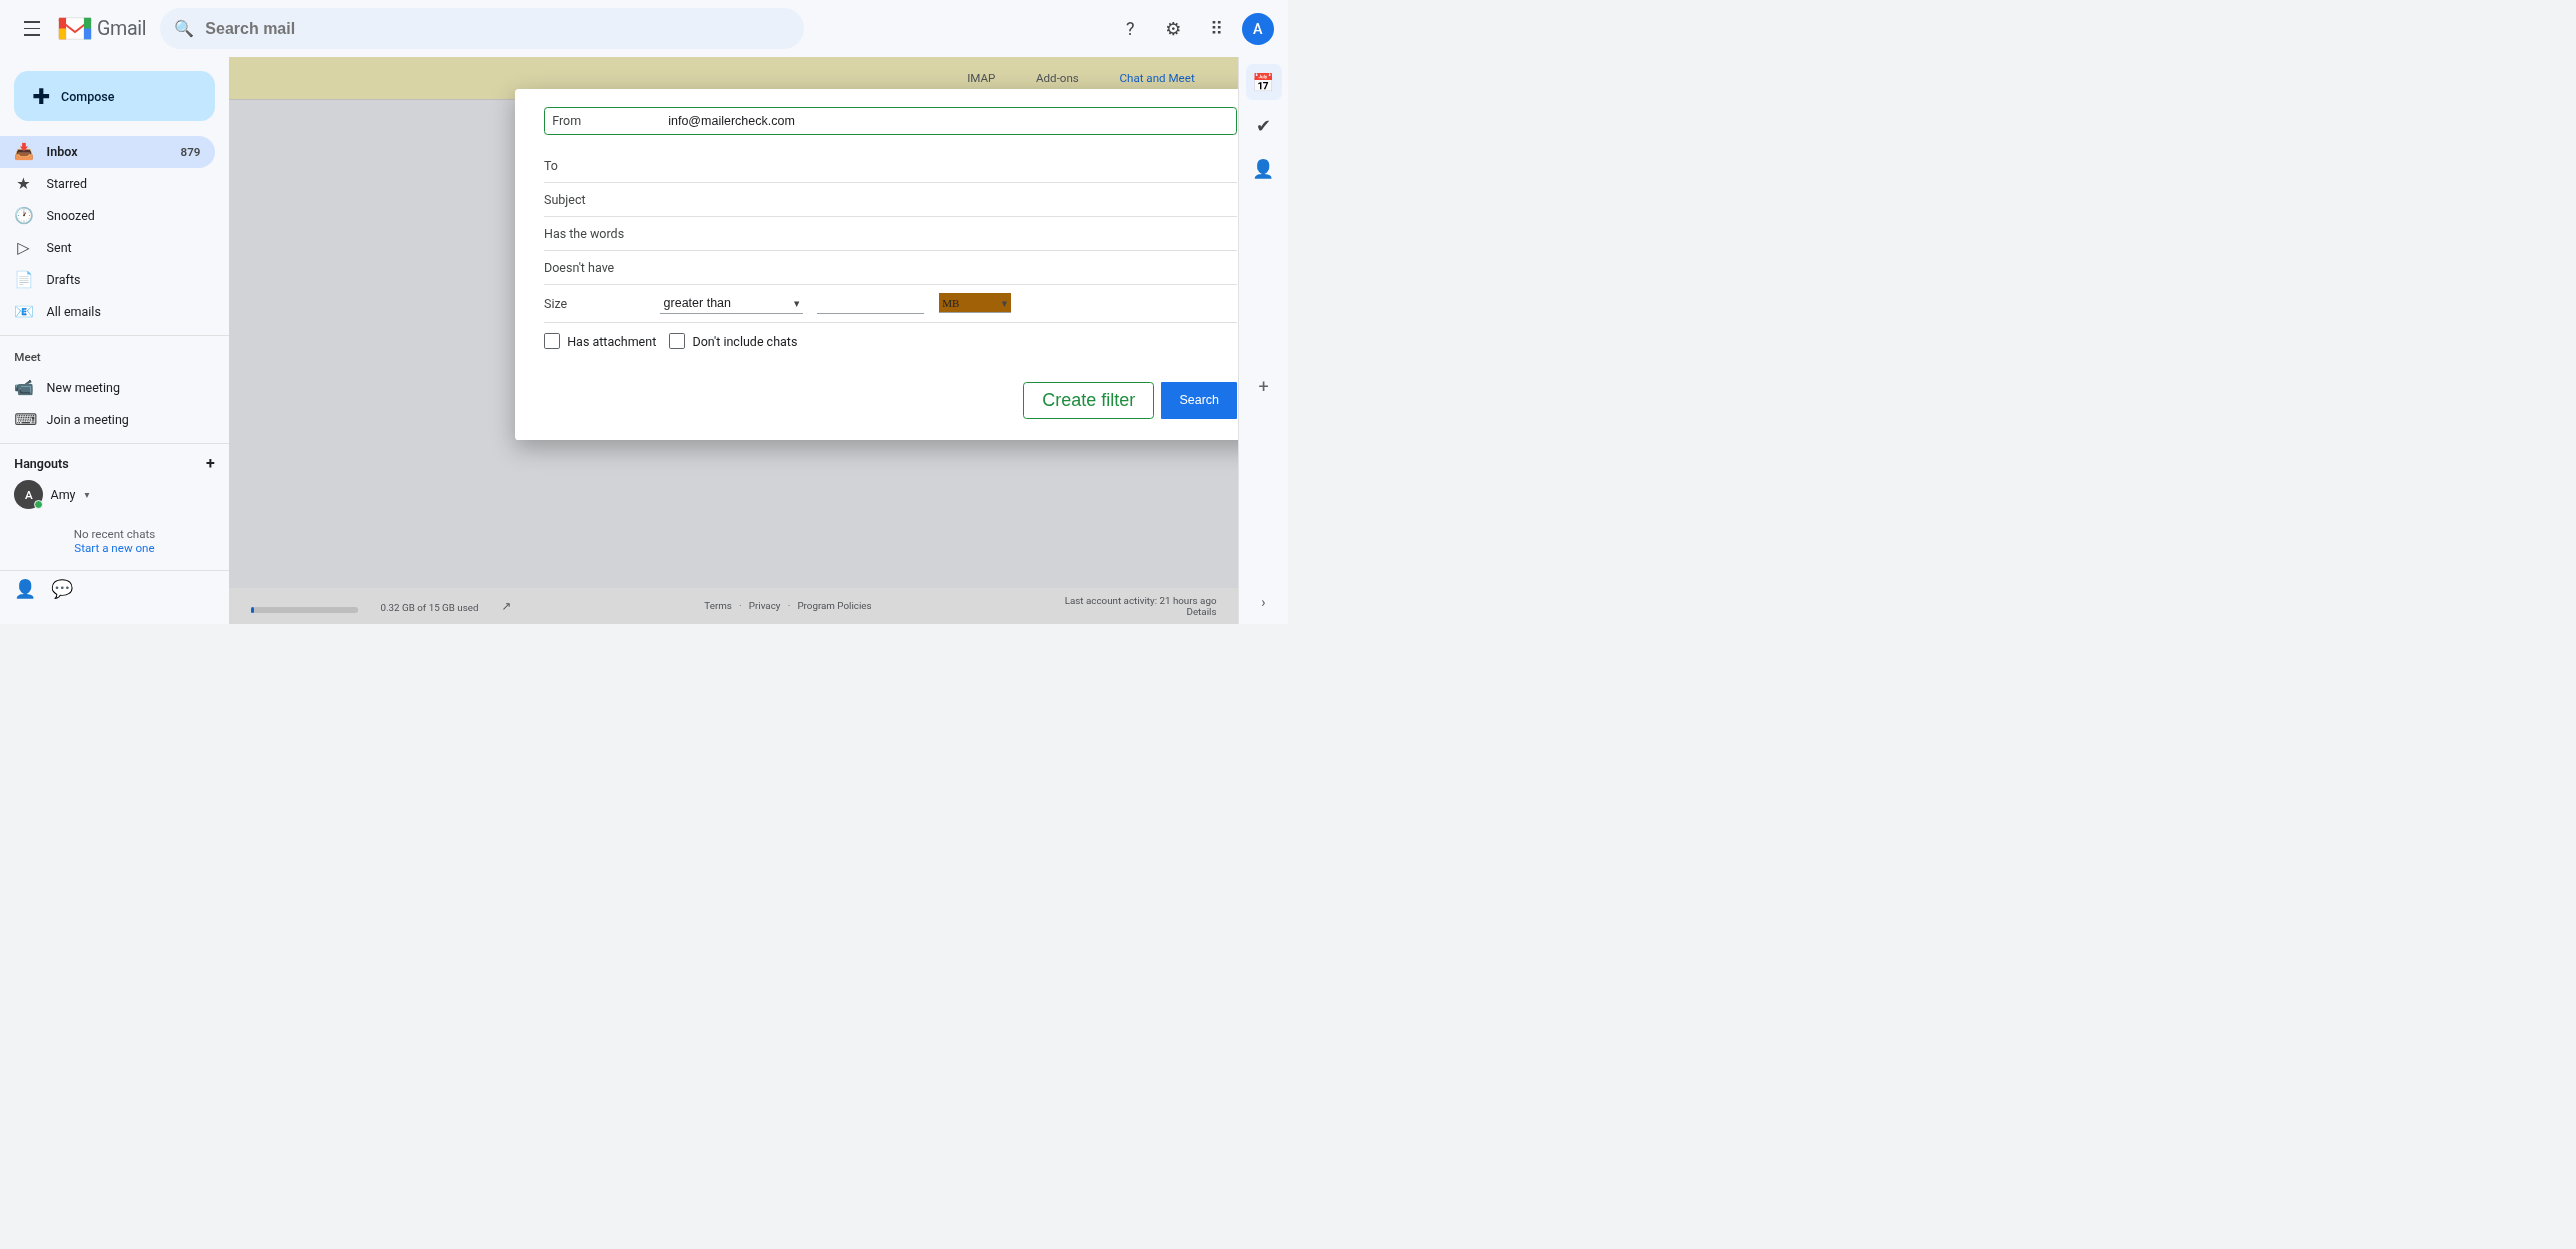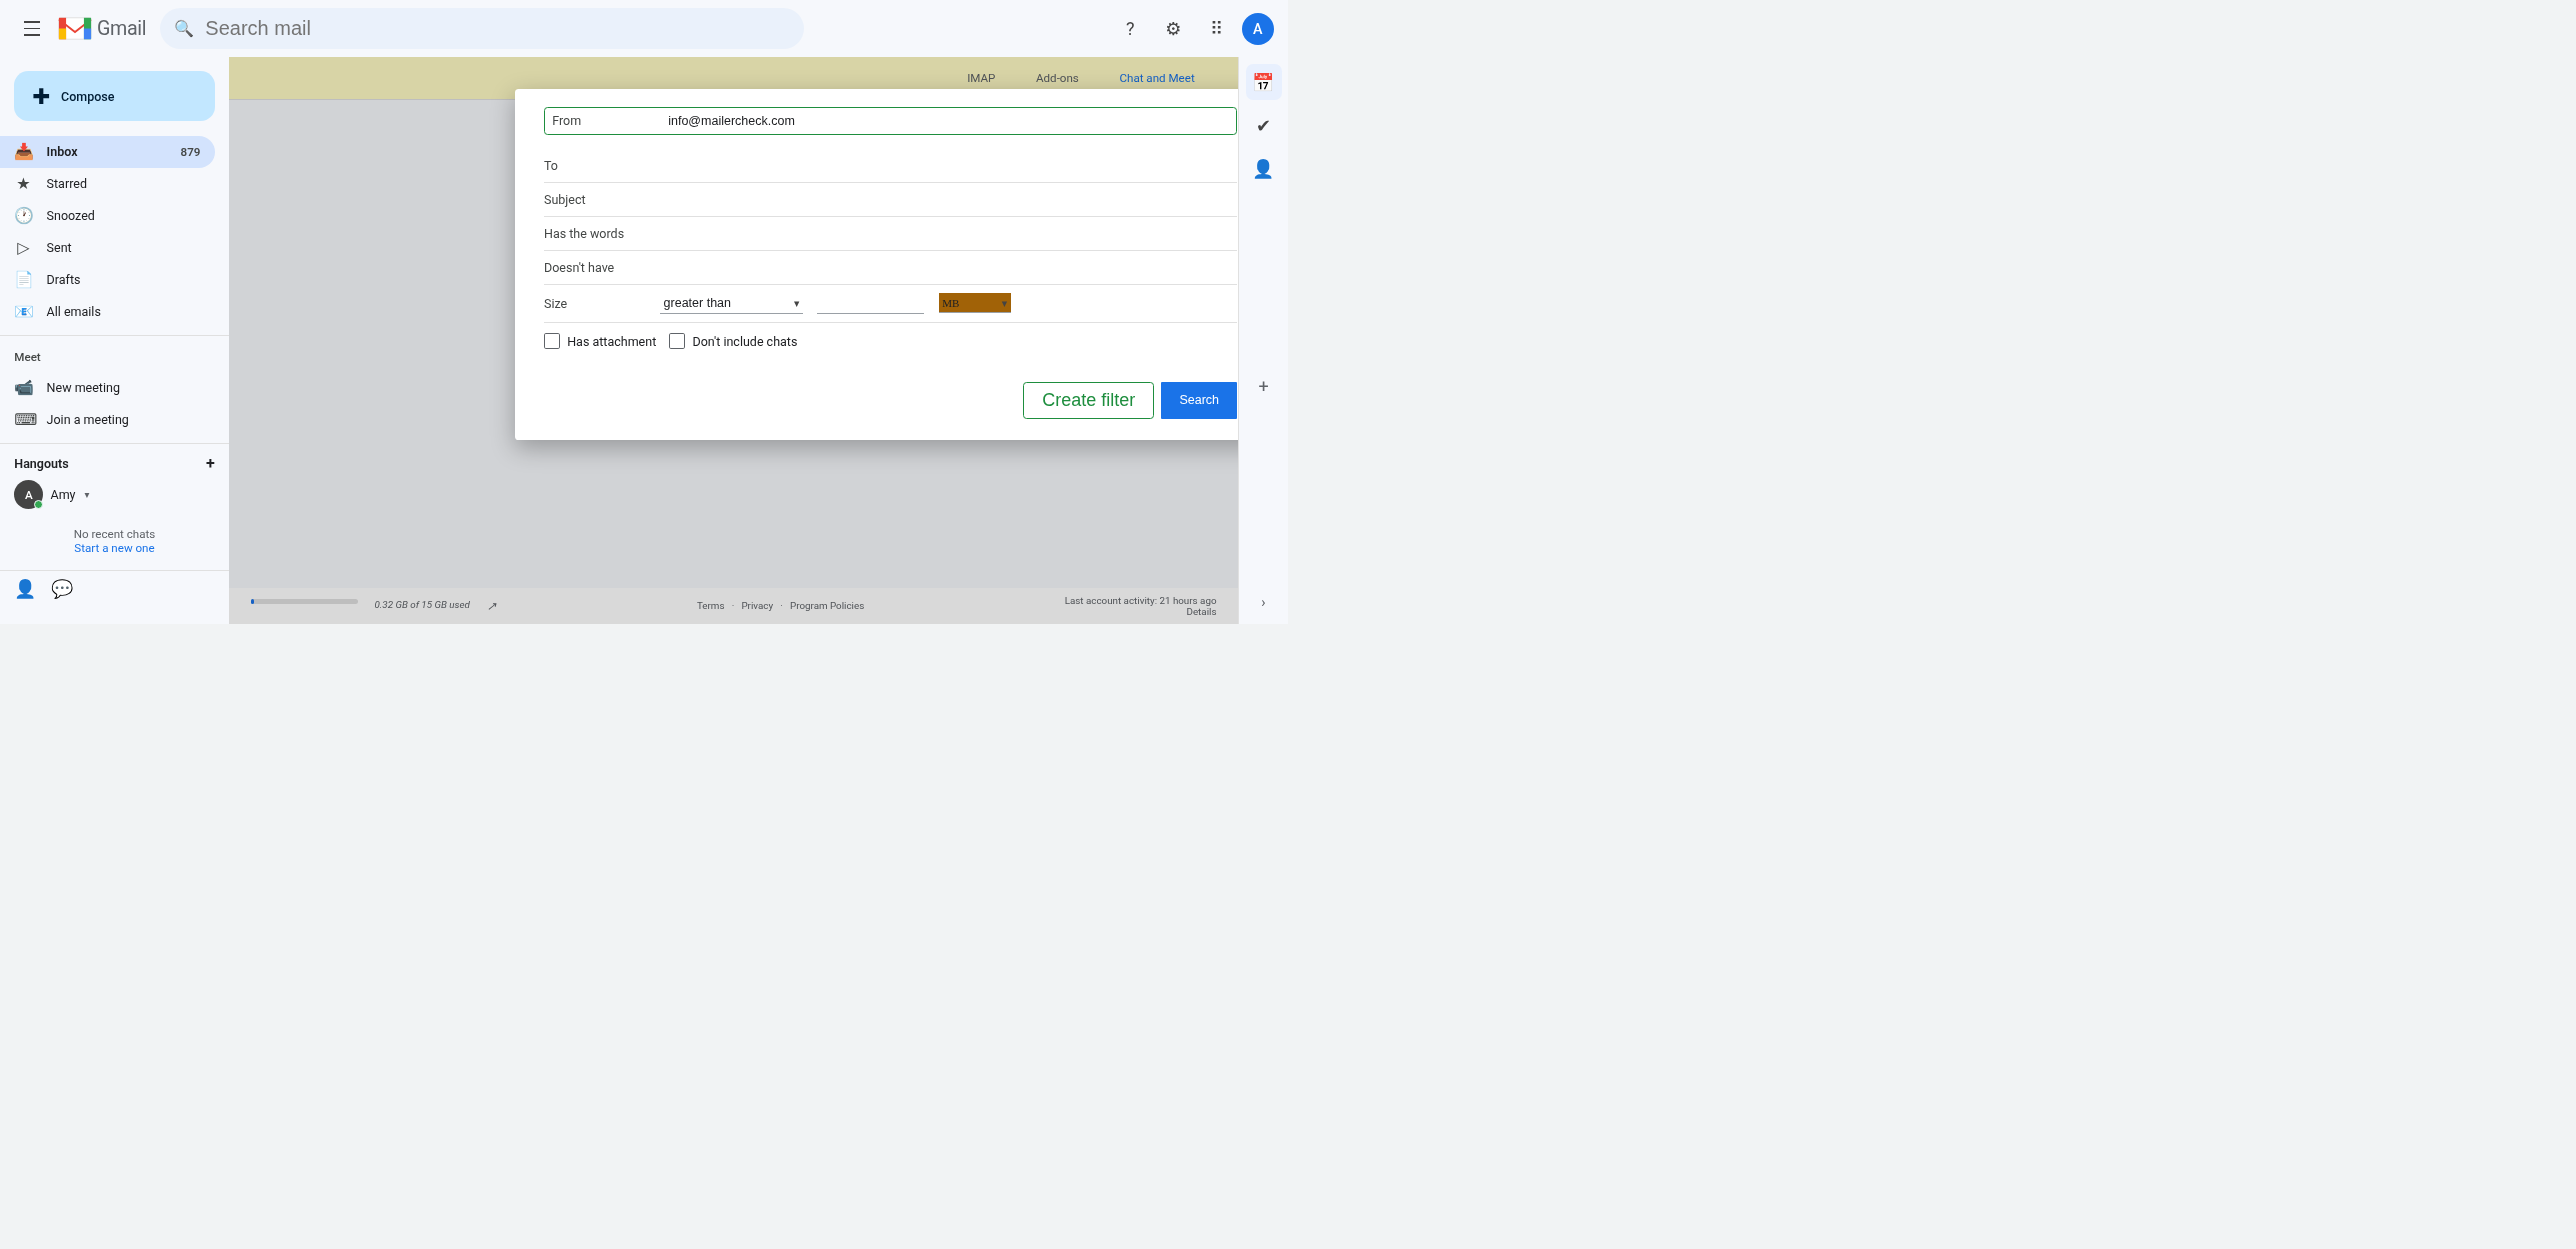--- a/index.html
+++ b/index.html
@@ -45,21 +45,21 @@
       max-width: 644px;
       background: #eaf1fb;
       border-radius: 21.5px;
       height: 41px;
       display: flex;
       align-items: center;
       padding: 0 14.3px;
       gap: 10.7px;
     }
     .search-bar input {
-      border: none; background: transparent; font-size: 20px; color: #0369a1; outline: none; width: 100%;
+      border: none; background: transparent; font-size: 16px; color: #0369a1; outline: none; width: 100%; font-weight: bold;
     }
     .top-right-icons {
       margin-left: auto;
       display: flex; align-items: center; gap: 7.2px;
     }
     .icon-btn {
       width: 36px; height: 36px; border-radius: 50%;
       display: flex; align-items: center; justify-content: center;
       cursor: pointer; color: #444; font-size: 18px;
     }
@@ -160,21 +160,21 @@
     }
     .settings-tab.active { color: #1a73e8; border-bottom: 1.8px solid #1a73e8; }
 
     
     .bottom-bar {
       display: flex; align-items: center; justify-content: space-between;
       padding: 7.2px 21.5px; font-size: 9.8px; color: #5f6368;
       background: white; position: absolute; bottom: 0; left: 0; right: 0;
     }
     .storage-bar {
-      display: flex; align-items: flex-start; gap: 17px; font-style: italic;
+      display: flex; align-items: flex-end; gap: 23px;
     }
     .progress-bar {
       width: 107px; height: 5.4px; background: #e0e0e0; border-radius: 2.7px;
     }
     .progress-fill {
       width: 3%; height: 100%; background: #1a73e8; border-radius: 2.7px;
     }
     .bottom-links { display: flex; gap: 7.2px; }
     .bottom-link { color: #5f6368; cursor: pointer; text-align: center; }
     .last-activity { text-align: right; }

